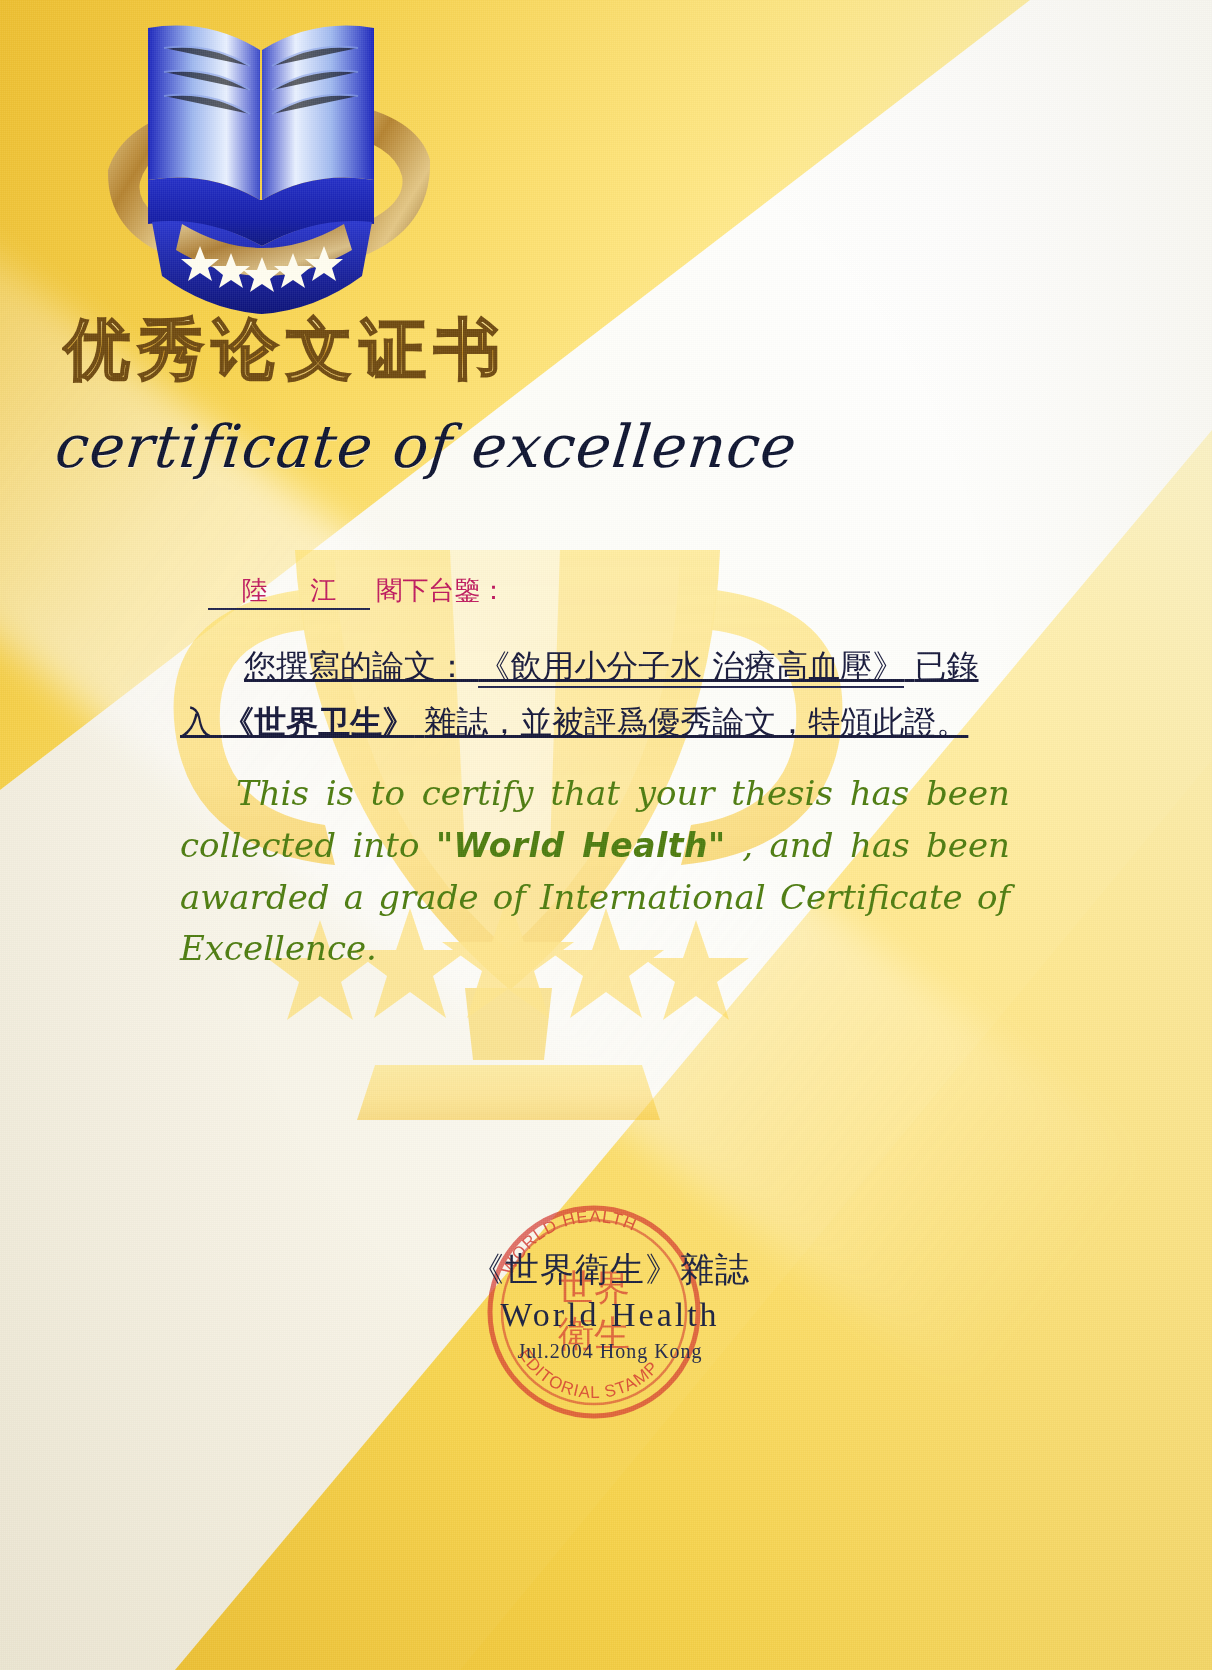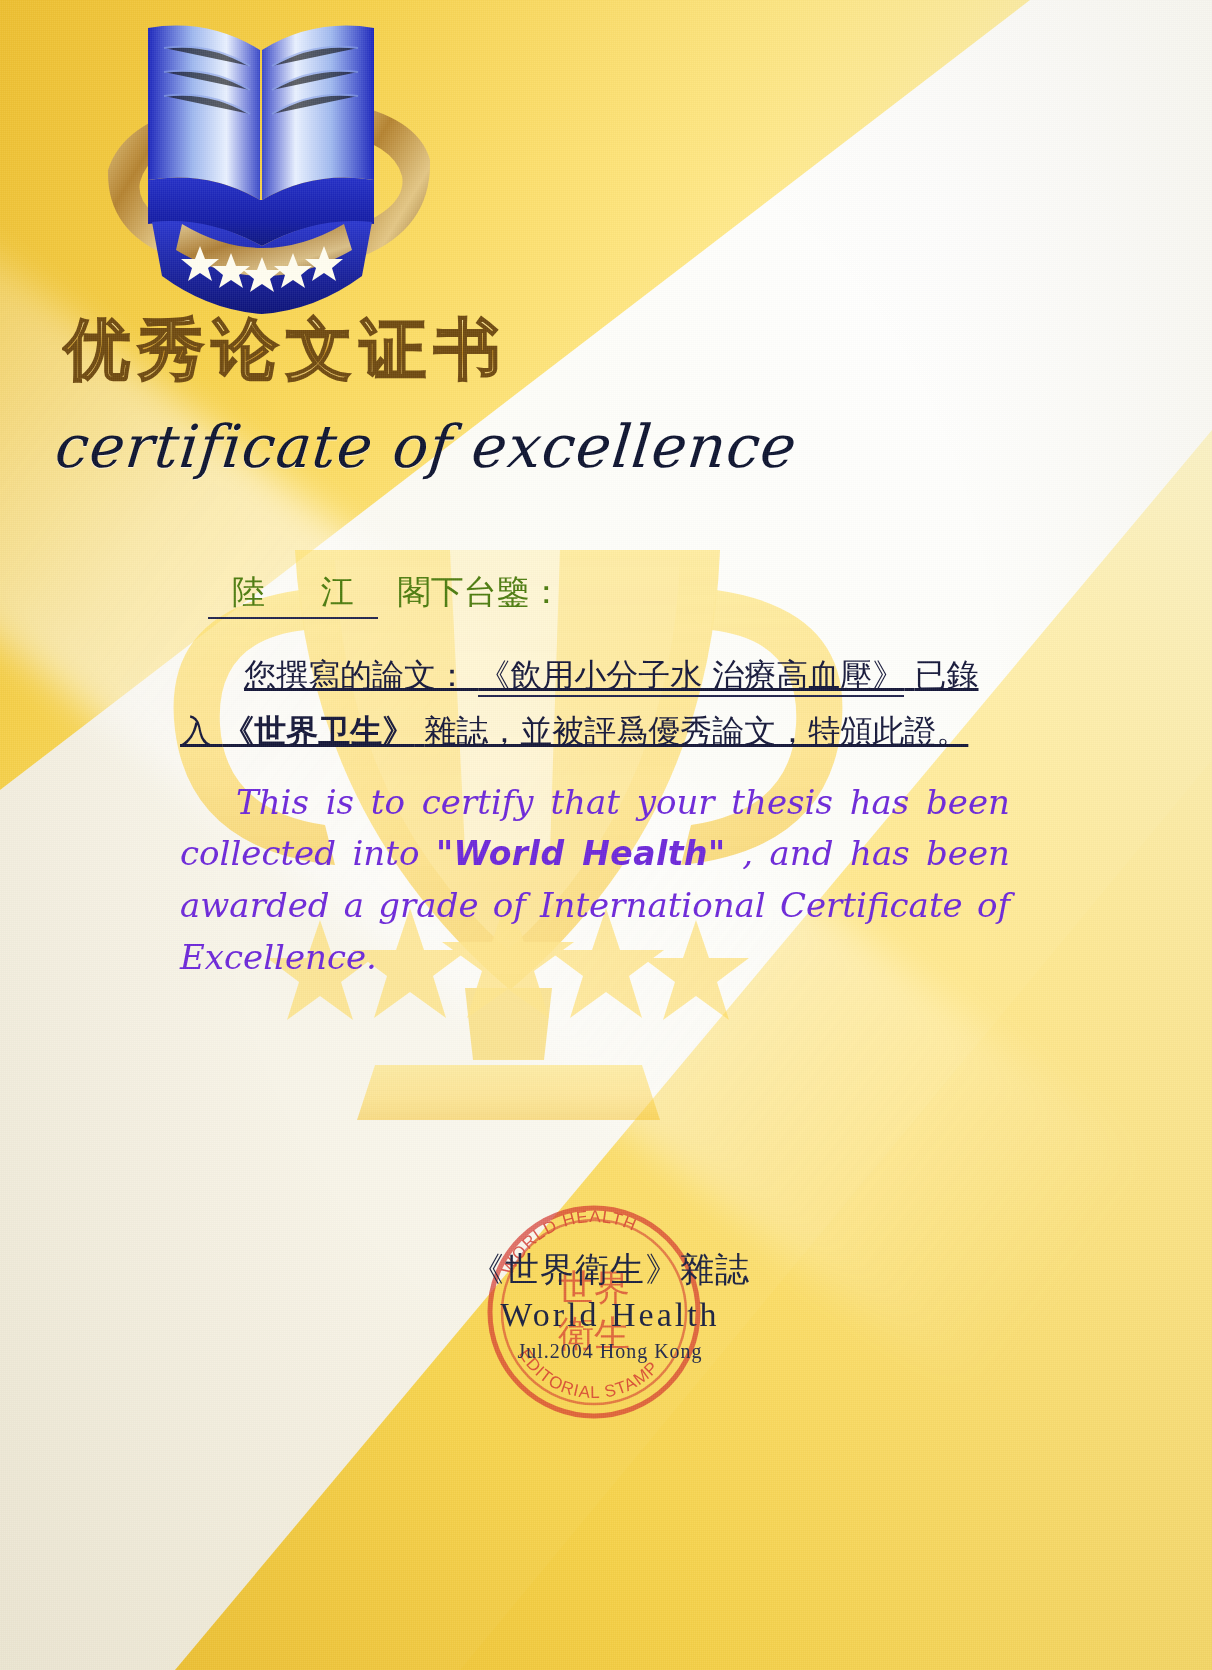--- a/index.html
+++ b/index.html
@@ -128,23 +128,23 @@
   }
 
   
   .body-block {
     position: absolute;
     left: 180px;
     top: 575px;
     width: 830px;
   }
   .salutation {
-    font-family: Liberation Mono, monospace;
-    font-size: 33px;
-    color: #4d7c0f;
+    font-family: Liberation Serif, serif;
+    font-size: 26px;
+    color: #be185d;
     line-height: 1.2;
     margin: 0 0 28px 28px;
     white-space: nowrap;
   }
   .salutation .name {
     display: inline-block;
     min-width: 150px;
     text-align: center;
     border-bottom: 2px solid #22254e;
     padding: 0 6px 2px 6px;
@@ -166,21 +166,21 @@
   }
   .para-cn .bold {
     font-weight: bold;
   }
   .para-en {
     margin: 18px 0 0 0;
     font-family: "DejaVu Serif", serif;
     font-style: italic;
     font-size: 34px;
     line-height: 1.52;
-    color: #6d28d9;
+    color: #4d7c0f;
     text-align: justify;
     text-indent: 56px;
   }
   .para-en .journal {
     font-family: "DejaVu Sans", sans-serif;
     font-weight: bold;
     font-style: italic;
     font-size: 33px;
     letter-spacing: .5px;
   }

